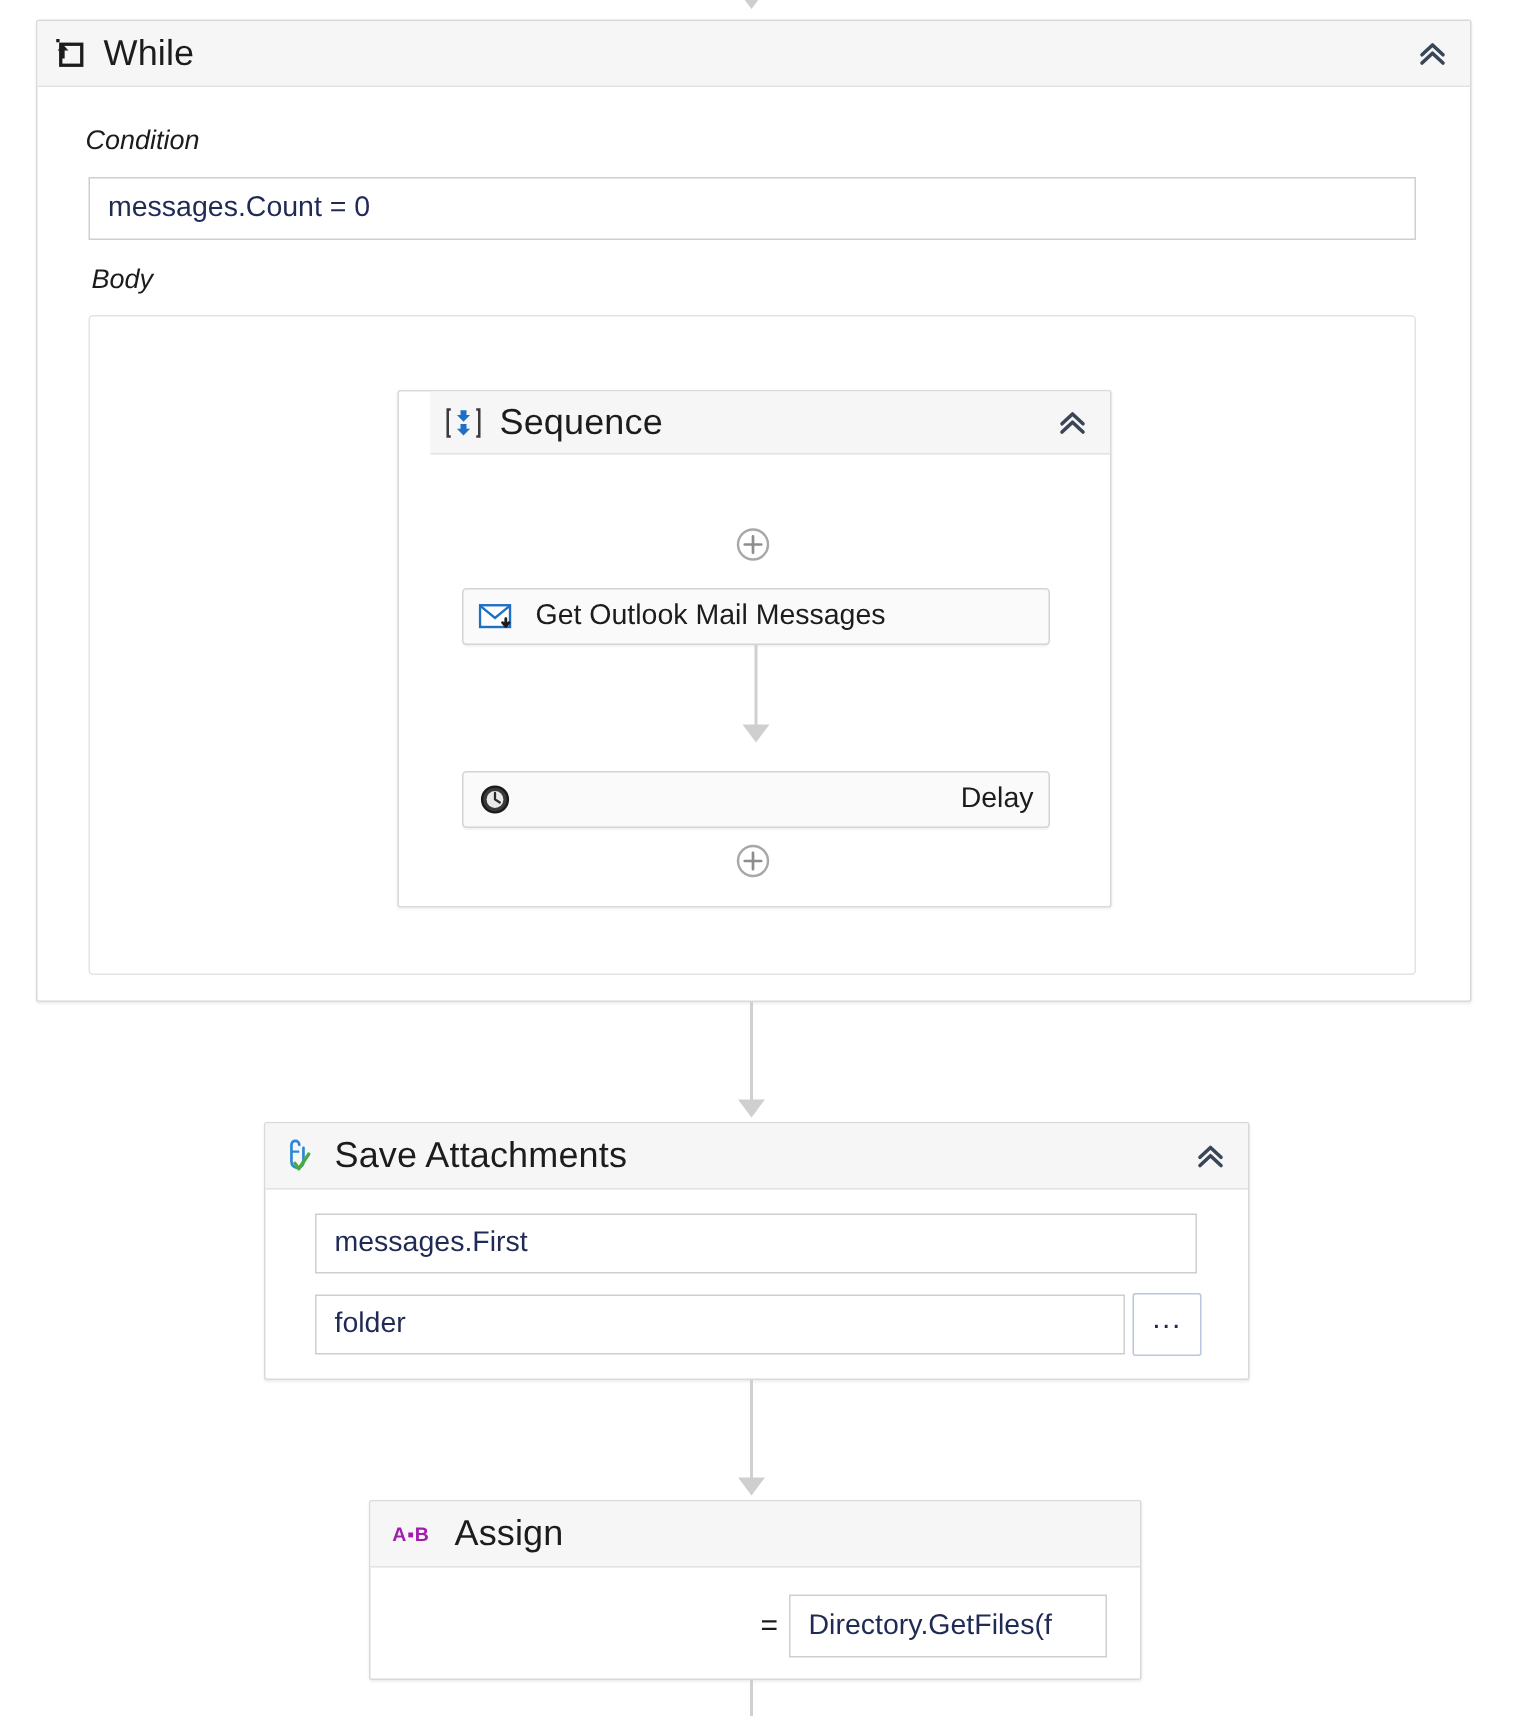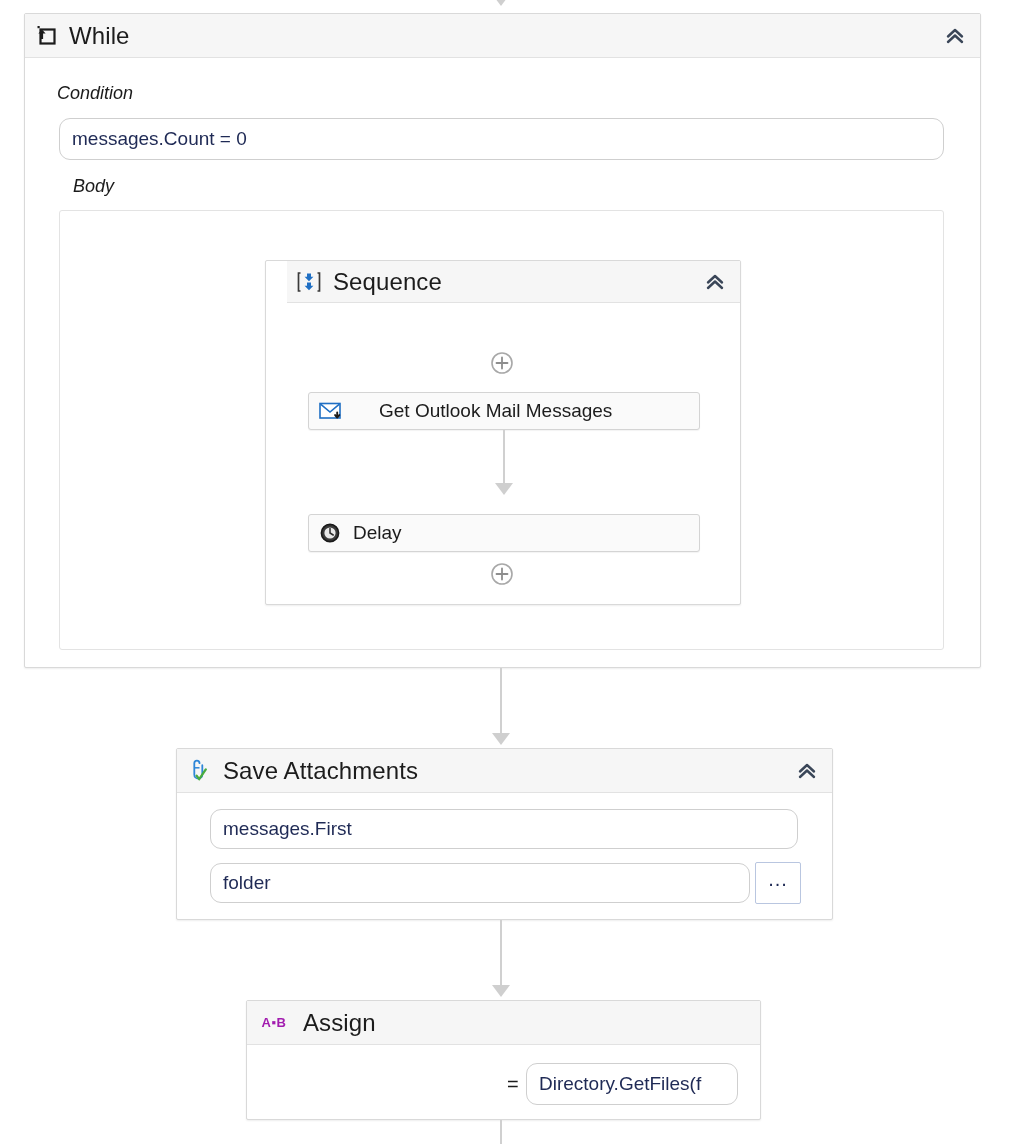--- a/index.html
+++ b/index.html
@@ -56,21 +56,21 @@
   .field-label {
     position: absolute;
     font-size: 18px;
     color: #1b1b1b;
     font-style: italic;
   }
   .textbox {
     position: absolute;
     background: #ffffff;
     border: 1px solid #cfcfcf;
-    border-radius: 11px;
+    border-radius: 0;
     display: flex;
     align-items: center;
     padding: 0 12px;
     font-size: 19px;
     color: #1f2a55;
     overflow: hidden;
     white-space: nowrap;
     box-shadow: inset 0 0 0 1px #ffffff;
   }
   .panel {
@@ -145,21 +145,21 @@
         <svg width="22" height="22" viewBox="0 0 22 22">
           <path d="M4 11.5 L11 5 L18 11.5" fill="none" stroke="#3a4658" stroke-width="2.4" stroke-linecap="round" stroke-linejoin="round"></path>
           <path d="M4 17 L11 10.5 L18 17" fill="none" stroke="#3a4658" stroke-width="2.4" stroke-linecap="round" stroke-linejoin="round"></path>
         </svg>
       </span>
     </div>
 
     <div class="field-label" style="left:32px; top:69px;">Condition</div>
     <div class="textbox" style="left:34px; top:104px; width:885px; height:42px;">messages.Count = 0</div>
 
-    <div class="field-label" style="left:48px; top:162px;">Body</div>
+    <div class="field-label" style="left:36px; top:162px;">Body</div>
     <div class="panel" style="left:34px; top:196px; width:885px; height:440px;"></div>
 
     <div class="act" id="seq-box" style="left:240px; top:246px; width:476px; height:345px;padding-left:21px;">
       <div class="act-header" style="height:42px;">
         <span class="icon">
           <svg width="24" height="22" viewBox="0 0 24 22">
             <path d="M3.5 2 L1.5 2 L1.5 20 L3.5 20" fill="none" stroke="#3a3a3a" stroke-width="1.7"></path>
             <path d="M20.5 2 L22.5 2 L22.5 20 L20.5 20" fill="none" stroke="#3a3a3a" stroke-width="1.7"></path>
             <path d="M10 2.5 h4 v3.2 h2.4 L12 10.2 L7.6 5.7 H10 Z" fill="#1f6fc4"></path>
             <path d="M10 11.6 h4 v3.2 h2.4 L12 19.3 L7.6 14.8 H10 Z" fill="#1f6fc4"></path>
@@ -176,35 +176,35 @@
 
       <div class="seq-body">
 
         <span class="plus" style="left:224px; top:46px;">
           <svg width="24" height="24" viewBox="0 0 24 24">
             <circle cx="12" cy="12" r="10" fill="#ffffff" stroke="#a8a8a8" stroke-width="1.6"></circle>
             <path d="M12 6.5 V17.5 M6.5 12 H17.5" stroke="#8d8d8d" stroke-width="1.8" stroke-linecap="round"></path>
           </svg>
         </span>
 
-        <div class="child-act" style="left:42px; top:87px; width:392px;gap:22px;">
+        <div class="child-act" style="left:42px; top:87px; width:392px;">
           <span class="icon">
             <svg width="26" height="20" viewBox="0 0 26 20">
               <rect x="1" y="2.5" width="20" height="14.5" fill="#ffffff" stroke="#1f6fc4" stroke-width="1.6"></rect>
               <path d="M1.6 3.2 L11 11 L20.4 3.2" fill="none" stroke="#1f6fc4" stroke-width="1.6"></path>
               <path d="M18.2 11.5 v4.2 M16.1 14.1 L18.2 16.6 L20.3 14.1" stroke="#1c1c1c" stroke-width="1.9" fill="none" stroke-linecap="round" stroke-linejoin="round"></path>
             </svg>
           </span>
           <span class="child-label">Get Outlook Mail Messages</span>
         </div>
 
         <div class="conn" style="left:237px; top:125px; height:56px;"></div>
         <div class="arrowhead" style="left:229px; top:178px;"></div>
 
-        <div class="child-act" style="left:42px; top:209px; width:392px;">
+        <div class="child-act" style="left:42px; top:209px; width:392px;justify-content:space-between;">
           <span class="icon">
             <svg width="22" height="22" viewBox="0 0 22 22">
               <circle cx="11" cy="11" r="8.6" fill="#3a3a3a" stroke="#1a1a1a" stroke-width="1.6"></circle>
               <circle cx="11" cy="11" r="5.6" fill="#e9e9e9"></circle>
               <path d="M11 6.6 V11 L14.2 13" stroke="#2a2a2a" stroke-width="1.5" fill="none" stroke-linecap="round"></path>
             </svg>
           </span>
           <span class="child-label">Delay</span>
         </div>
 

